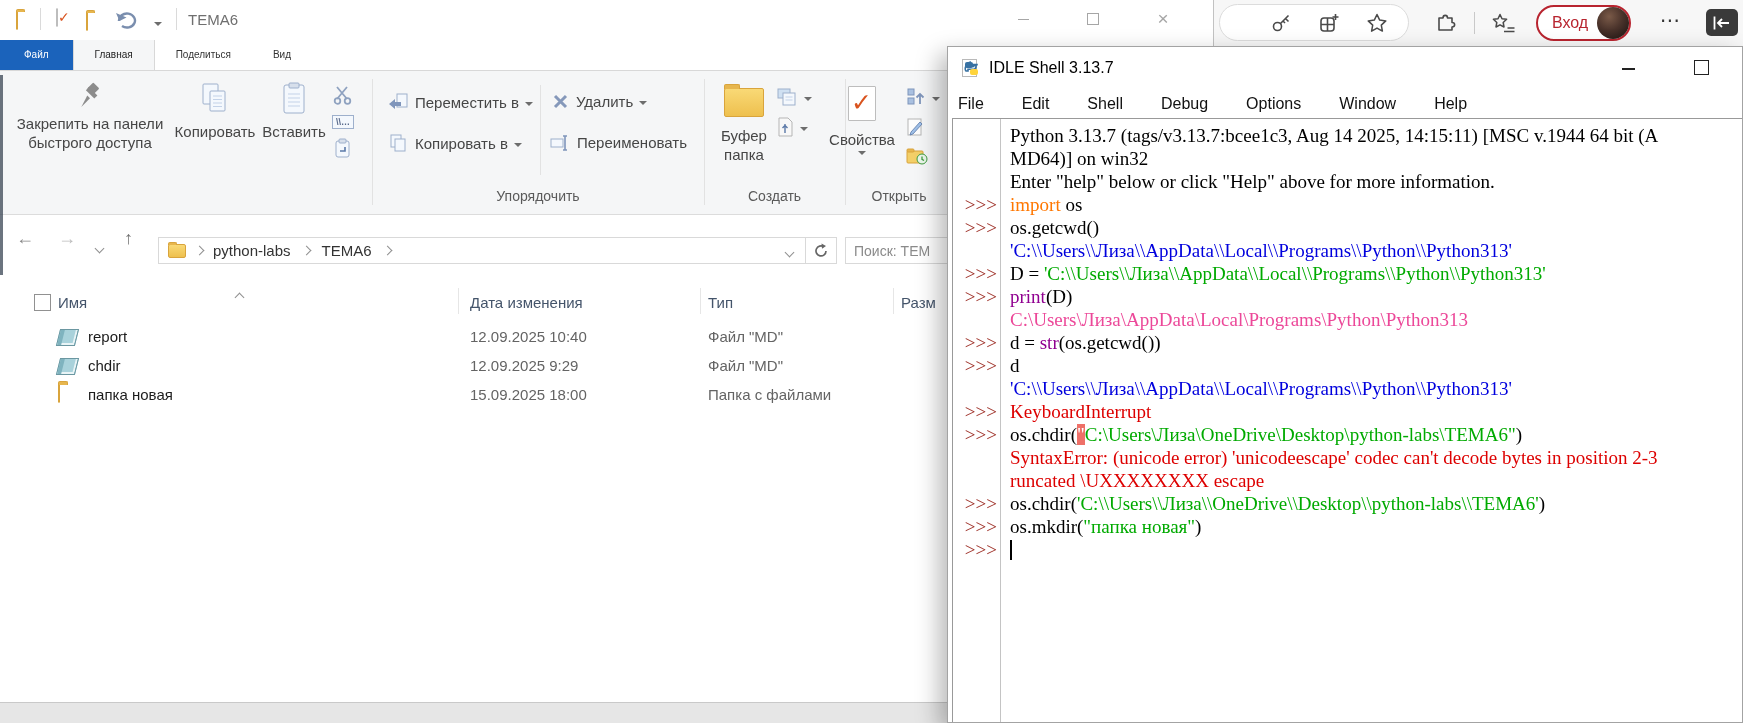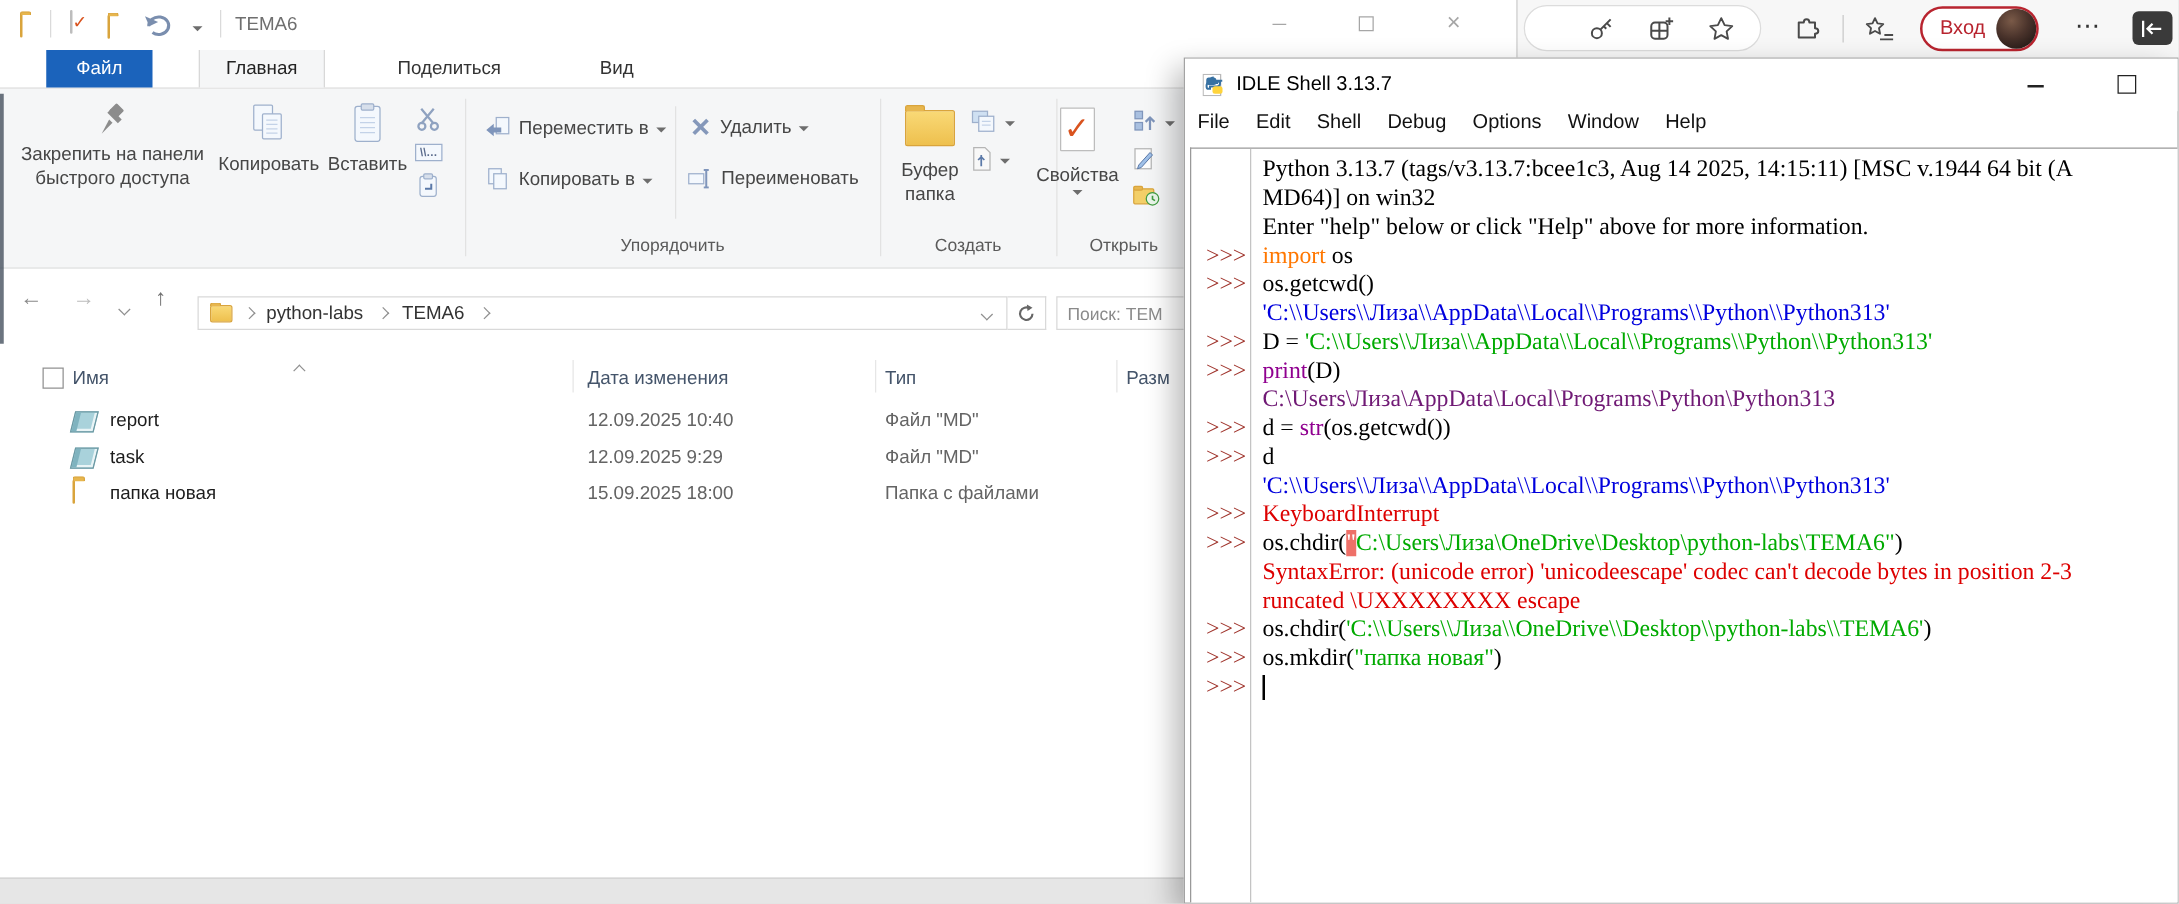--- a/index.html
+++ b/index.html
@@ -27,21 +27,21 @@
   .qa-item{position:absolute;top:10px;}
   .qa-sep{position:absolute;top:8px;width:1px;height:22px;background:#dadada;}
   .ex-title{position:absolute;left:188px;top:11px;font-size:15px;color:#6f6f6f;}
   .winbtn{position:absolute;top:0;width:46px;height:38px;display:flex;align-items:center;justify-content:center;color:#a6a6a6;}
   .wb-min{left:1000px;} .wb-max{left:1070px;} .wb-close{left:1140px;font-size:19px;}
   .wb-minline{width:11px;height:1px;background:#a6a6a6;}
   .wb-maxbox{width:10px;height:10px;border:1px solid #a6a6a6;}
 
   
   .ex-tabs{position:absolute;left:0;top:40px;width:100%;height:30px;background:#fff;display:flex;border-bottom:1px solid #d8d8d8;}
-  .tab{height:30px;line-height:30px;padding:0 21px;font-size:15px;color:#333;margin-left:37px;}
+  .tab{height:30px;line-height:30px;padding:0 21px;font-size:10px;color:#333;}
   .tab-file{background:#1b63bb;color:#fff;padding:0 24px;}
   .tab-active{background:#f5f6f7;border-left:1px solid #d8d8d8;border-right:1px solid #d8d8d8;margin-bottom:-1px;color:#222;}
 
   
   .ribbon{position:absolute;left:0;top:71px;width:100%;height:143px;background:#f5f6f7;border-bottom:1px solid #dcdcdc;font-size:15px;color:#464646;}
   .gsep{position:absolute;top:8px;height:126px;width:1px;background:#e2e2e2;}
   .glabel{position:absolute;top:117px;font-size:14px;color:#5a5a5a;text-align:center;}
   .rbtn{position:absolute;text-align:center;color:#464646;}
   .rbtn .lbl{margin-top:6px;line-height:19px;}
   .srow{position:absolute;display:flex;align-items:center;white-space:nowrap;}
@@ -94,21 +94,21 @@
   .edge-sliver{position:absolute;left:0;top:75px;width:3px;height:200px;background:#3a4654;opacity:.75;z-index:2;}
 
   
   #idle{position:absolute;left:947px;top:46px;width:796px;height:677px;background:#fff;z-index:3;
         border:1px solid #a3a3a3;box-shadow:-8px 8px 22px rgba(0,0,0,.28);box-sizing:border-box;}
   .idle-titlebar{position:absolute;left:0;top:0;width:100%;height:42px;display:flex;align-items:center;background:#fff;}
   .idle-icon{margin-left:14px;}
   .idle-title{font-size:16px;color:#000;margin-left:9px;}
   .idle-min{position:absolute;left:674px;top:21px;width:13px;height:2px;background:#222;}
   .idle-max{position:absolute;left:746px;top:13px;width:13px;height:13px;border:1.5px solid #222;}
-  .idle-menubar{position:absolute;left:0;top:42px;width:100%;height:29px;display:flex;gap:21px;
+  .idle-menubar{position:absolute;left:0;top:42px;width:100%;height:29px;display:flex;align-items:center;gap:38px;
                 padding-left:10px;font-size:16px;color:#111;box-sizing:border-box;}
   .idle-body{position:absolute;left:4px;top:71px;right:0;bottom:0;border-top:1px solid #999;border-left:1px solid #999;
              background:#fff;overflow:hidden;padding-top:5px;font-family:"Liberation Serif","DejaVu Serif",serif;font-size:19px;}
   .idle-body::before{content:"";position:absolute;left:47px;top:0;bottom:0;width:1px;background:#c4c4c4;}
   .sline{display:flex;height:23px;line-height:23px;}
   .gut{flex:0 0 44px;text-align:right;padding-right:4px;}
   .scode{padding-left:9px;white-space:pre;}
   .cursor{display:inline-block;width:0;height:20px;border-left:2px solid #000;margin-top:2px;vertical-align:top;}
 
   svg{display:block;}
@@ -399,21 +399,21 @@
             <span class="fic-md" style="display: block;"></span>
           </span>
           <span class="fname">report</span>
           <span class="fdate">12.09.2025 10:40</span>
           <span class="ftype">Файл "MD"</span>
         </div>
         <div class="frow">
           <span class="fic">
             <span class="fic-md" style="display: block;"></span>
           </span>
-          <span class="fname">task</span>
+          <span class="fname">chdir</span>
           <span class="fdate">12.09.2025 9:29</span>
           <span class="ftype">Файл "MD"</span>
         </div>
         <div class="frow">
           <span class="fic"><span class="foldr foldr-sm"></span></span>
           <span class="fname">папка новая</span>
           <span class="fdate">15.09.2025 18:00</span>
           <span class="ftype">Папка с файлами</span>
         </div>
       </div>
@@ -472,21 +472,21 @@
         <div class="sline">
           <span class="gut" style="color: rgb(160, 52, 44);">&gt;&gt;&gt;</span>
           <span class="scode"><span style="color: rgb(0, 0, 0);">D = </span><span style="color: rgb(0, 170, 0);">'C:\\Users\\Лиза\\AppData\\Local\\Programs\\Python\\Python313'</span></span>
         </div>
         <div class="sline">
           <span class="gut" style="color: rgb(160, 52, 44);">&gt;&gt;&gt;</span>
           <span class="scode"><span style="color: rgb(144, 0, 144);">print</span><span style="color: rgb(0, 0, 0);">(D)</span></span>
         </div>
         <div class="sline">
           <span class="gut" style="color: rgb(160, 52, 44);"></span>
-          <span class="scode"><span style="color: #701a75;">C:\Users\Лиза\AppData\Local\Programs\Python\Python313</span></span>
+          <span class="scode"><span style="color: #ec4899;">C:\Users\Лиза\AppData\Local\Programs\Python\Python313</span></span>
         </div>
         <div class="sline">
           <span class="gut" style="color: rgb(160, 52, 44);">&gt;&gt;&gt;</span>
           <span class="scode"><span style="color: rgb(0, 0, 0);">d = </span><span style="color: rgb(144, 0, 144);">str</span><span style="color: rgb(0, 0, 0);">(os.getcwd())</span></span>
         </div>
         <div class="sline">
           <span class="gut" style="color: rgb(160, 52, 44);">&gt;&gt;&gt;</span>
           <span class="scode"><span style="color: rgb(0, 0, 0);">d</span></span>
         </div>
         <div class="sline">

